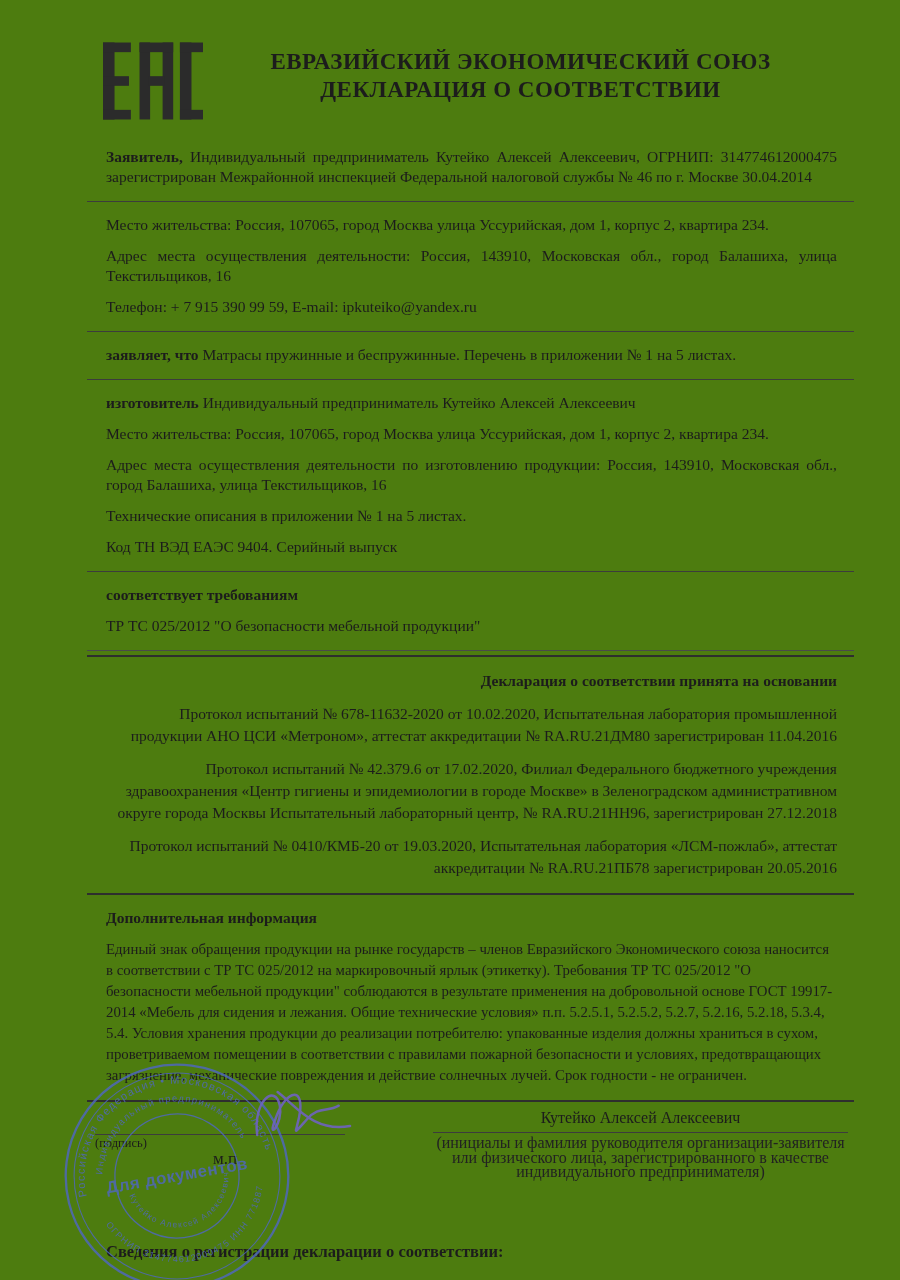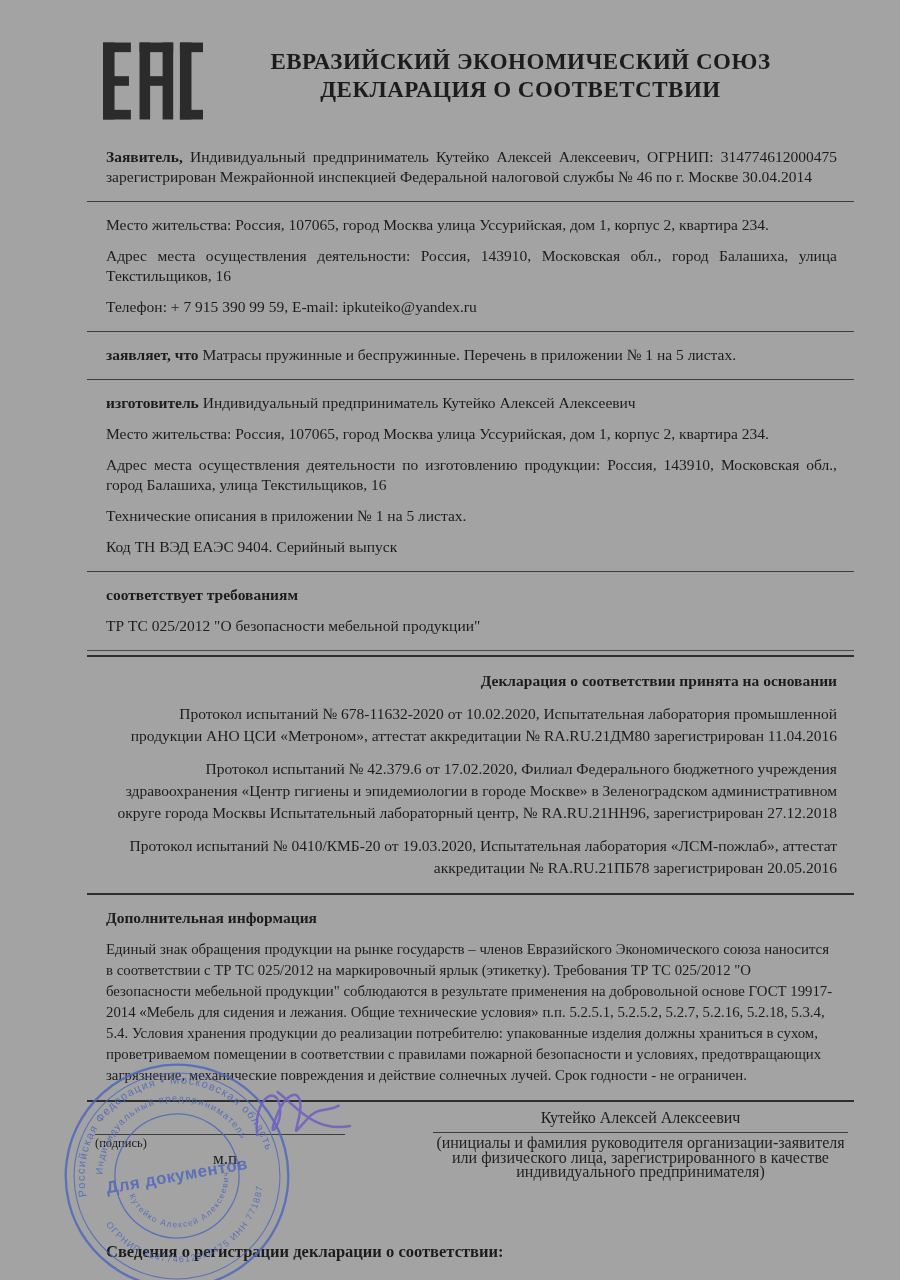--- a/index.html
+++ b/index.html
@@ -1,20 +1,20 @@
 <!DOCTYPE html>
 <html><head>
 <meta charset="utf-8">
 <style>
   html,body{margin:0;padding:0;background:#e8e8e8;}
   .page{
     position:relative;
     width:900px;height:1280px;
     margin:0 auto;
-    background:#a3a3a3;
+    background:#4d7c0f;
     box-sizing:border-box;
     padding:42px 52px 0 95px;
     overflow:hidden;
     font-family:"Liberation Serif","DejaVu Serif",serif;
     color:#1c1c1c;
     font-size:15.5px;
     line-height:20px;
   }
   
   .hdr{display:flex;align-items:flex-start;margin-bottom:14px;}

